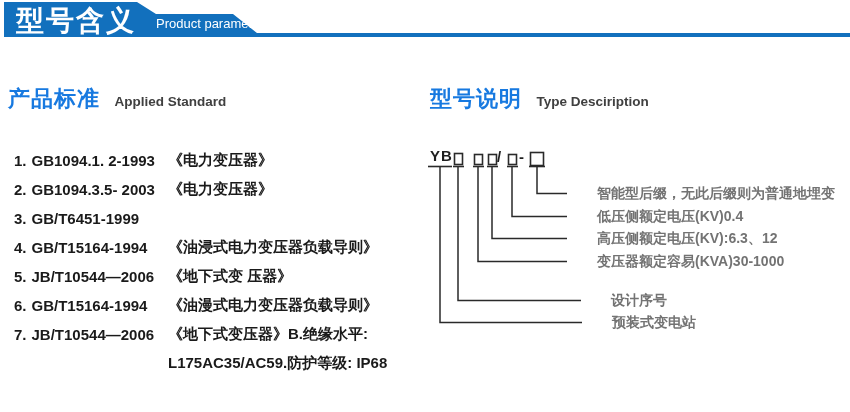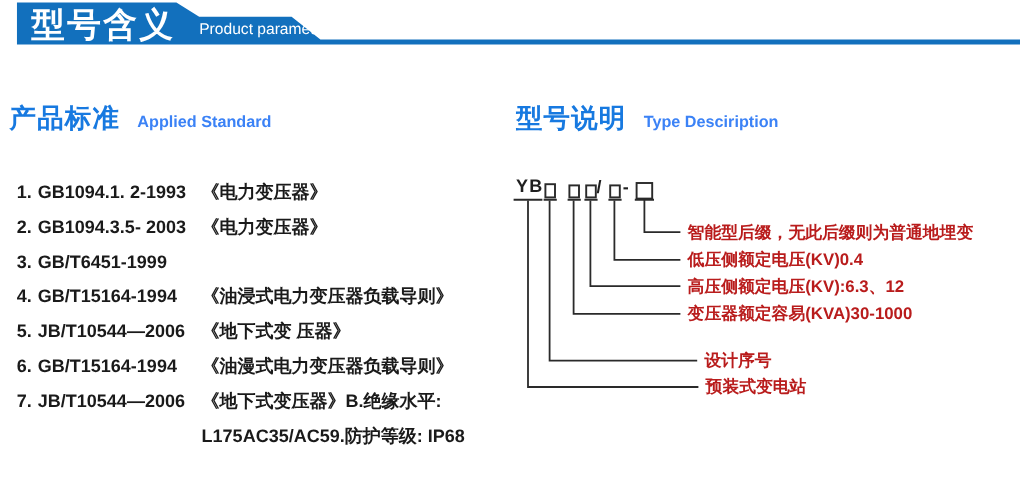--- a/index.html
+++ b/index.html
@@ -1,52 +1,52 @@
 <!DOCTYPE html>
 <html style="--accent: #1779e0;"><head>
 <meta charset="utf-8">
 <style>
   html,body{margin:0;padding:0;background:#fff;}
   .page{
     position:relative;width:850px;height:412px;background:#ffffff;overflow:hidden;
     font-family:"Liberation Sans","DejaVu Sans",sans-serif;color:#1a1a1a;
   }
   
-  .banner{position:absolute;left:14px;top:0;width:680px;height:42px;}
+  .banner{position:absolute;left:4px;top:0;width:680px;height:42px;}
   .banner svg{position:absolute;left:0;top:0;}
   .banner-title{
     position:absolute;left:12px;top:3px;height:35px;line-height:35px;
     color:#fff;font-size:28px;font-weight:bold;letter-spacing:2px;
   }
   .banner-subtitle{
     position:absolute;left:152px;top:16px;color:#fff;font-size:13px;font-weight:normal;
   }
   
   .sec-head{position:absolute;top:84px;white-space:nowrap;}
   .sec-head .zh{color:var(--accent,#1779e0);font-size:22px;font-weight:bold;letter-spacing:1px;}
-  .sec-head .en{color:#3b82f6;font-size:13.5px;font-weight:bold;margin-left:10px;}
+  .sec-head .en{color:#404040;font-size:13.5px;font-weight:bold;margin-left:10px;}
   #std-head{left:8px;}
   #type-head{left:430px;}
   
   .std-list{position:absolute;left:14px;top:146px;width:412px;}
   .std-row{
     display:grid;grid-template-columns:154px 1fr;height:29px;align-items:center;
     font-size:15px;font-weight:bold;white-space:nowrap;
   }
   .std-code .n{margin-right:5px;}
   
   .diagram{position:absolute;left:425px;top:145px;width:422px;height:198px;}
   .diagram svg{position:absolute;left:0;top:0;}
   .code-sym{position:absolute;font-size:15px;font-weight:bold;color:#1f1f1f;line-height:15px;}
   #yb{left:5px;top:3px;letter-spacing:1px;}
   #slash{left:72px;top:4px;}
   #dash{left:94px;top:4px;}
   .dg-label{
-    position:absolute;font-size:14px;font-weight:bold;color:#b91c1c;
-    line-height:15px;white-space:nowrap;
+    position:absolute;font-size:14px;font-weight:bold;color:#737373;
+    line-height:15px;white-space:nowrap;margin-left:24px;
   }
 </style>
 </head>
 <body>
 
 <div class="page">
 
   <div class="banner">
     <svg width="850" height="42">
       <path d="M0,2 L133,2 L152,14 L229,14 L253,33 L850,33 L850,37 L0,37 Z" fill="#1270bd"></path>

